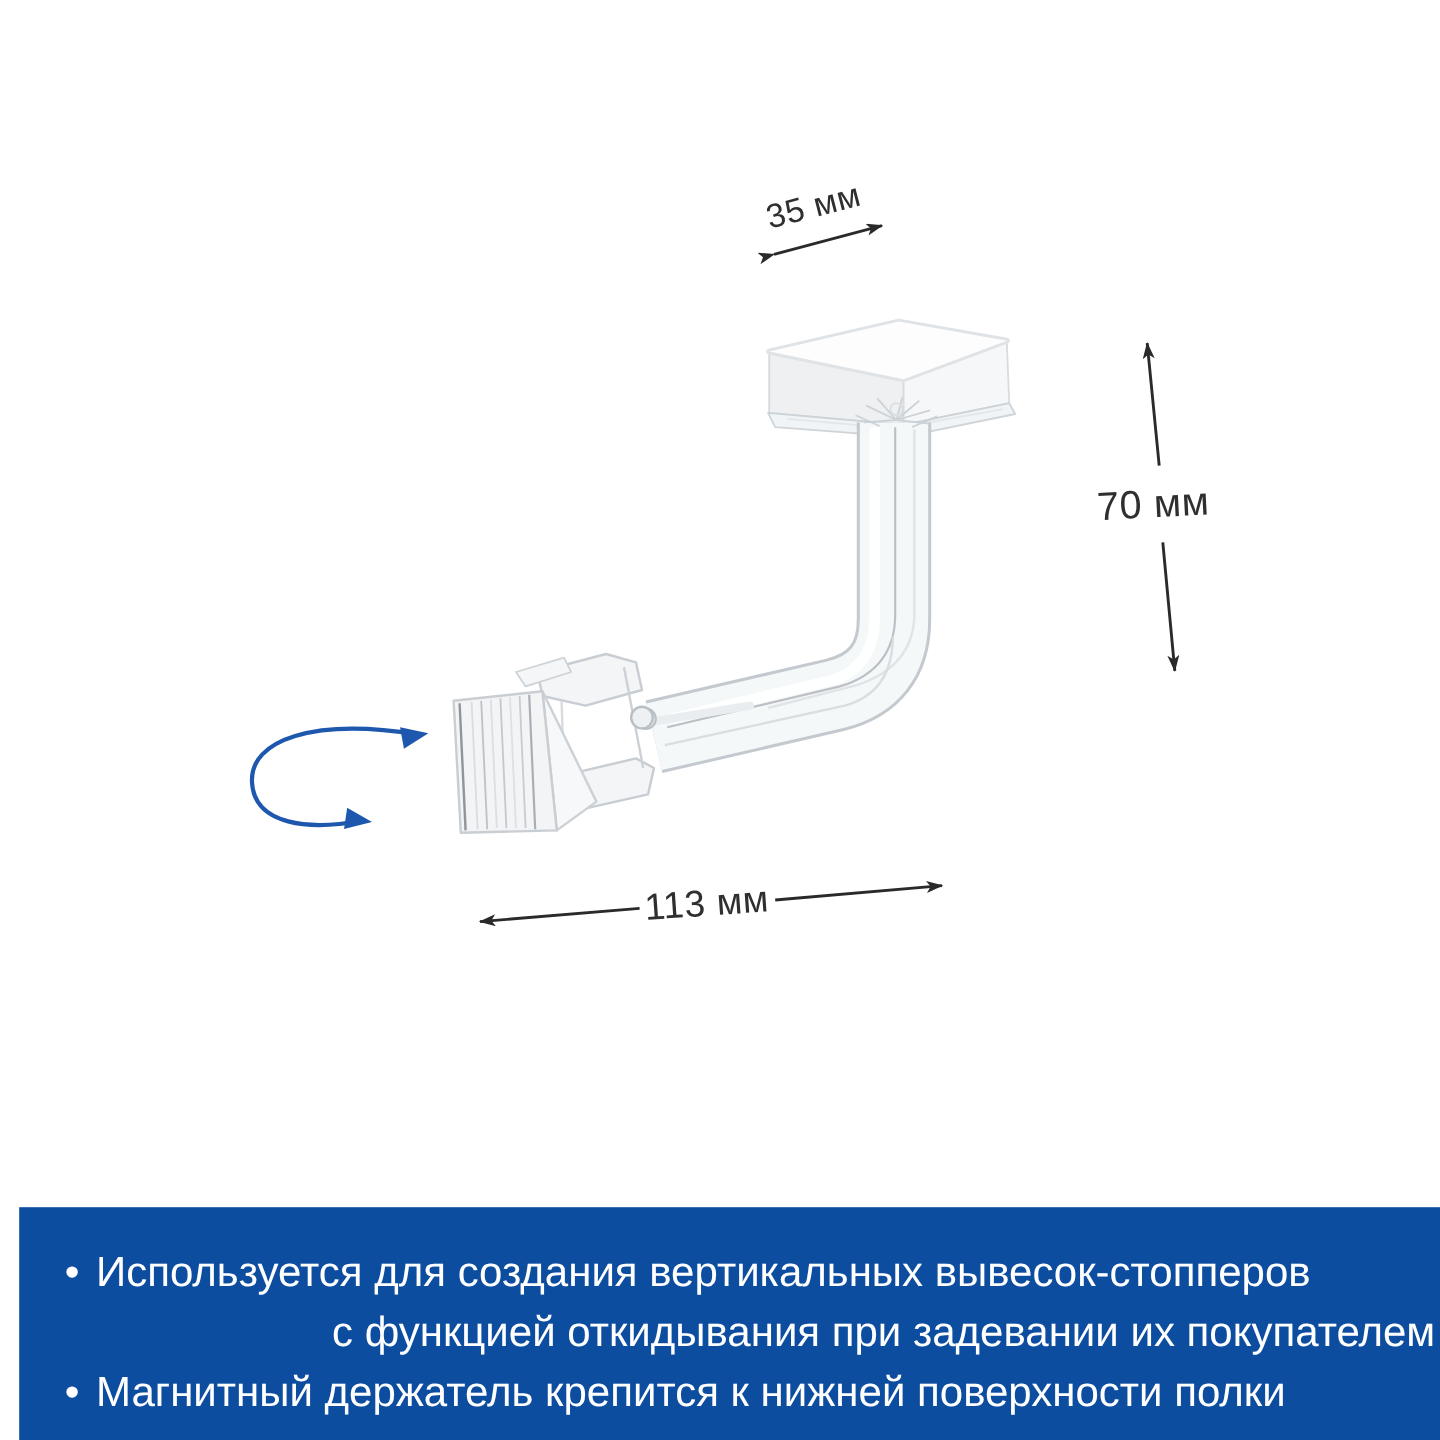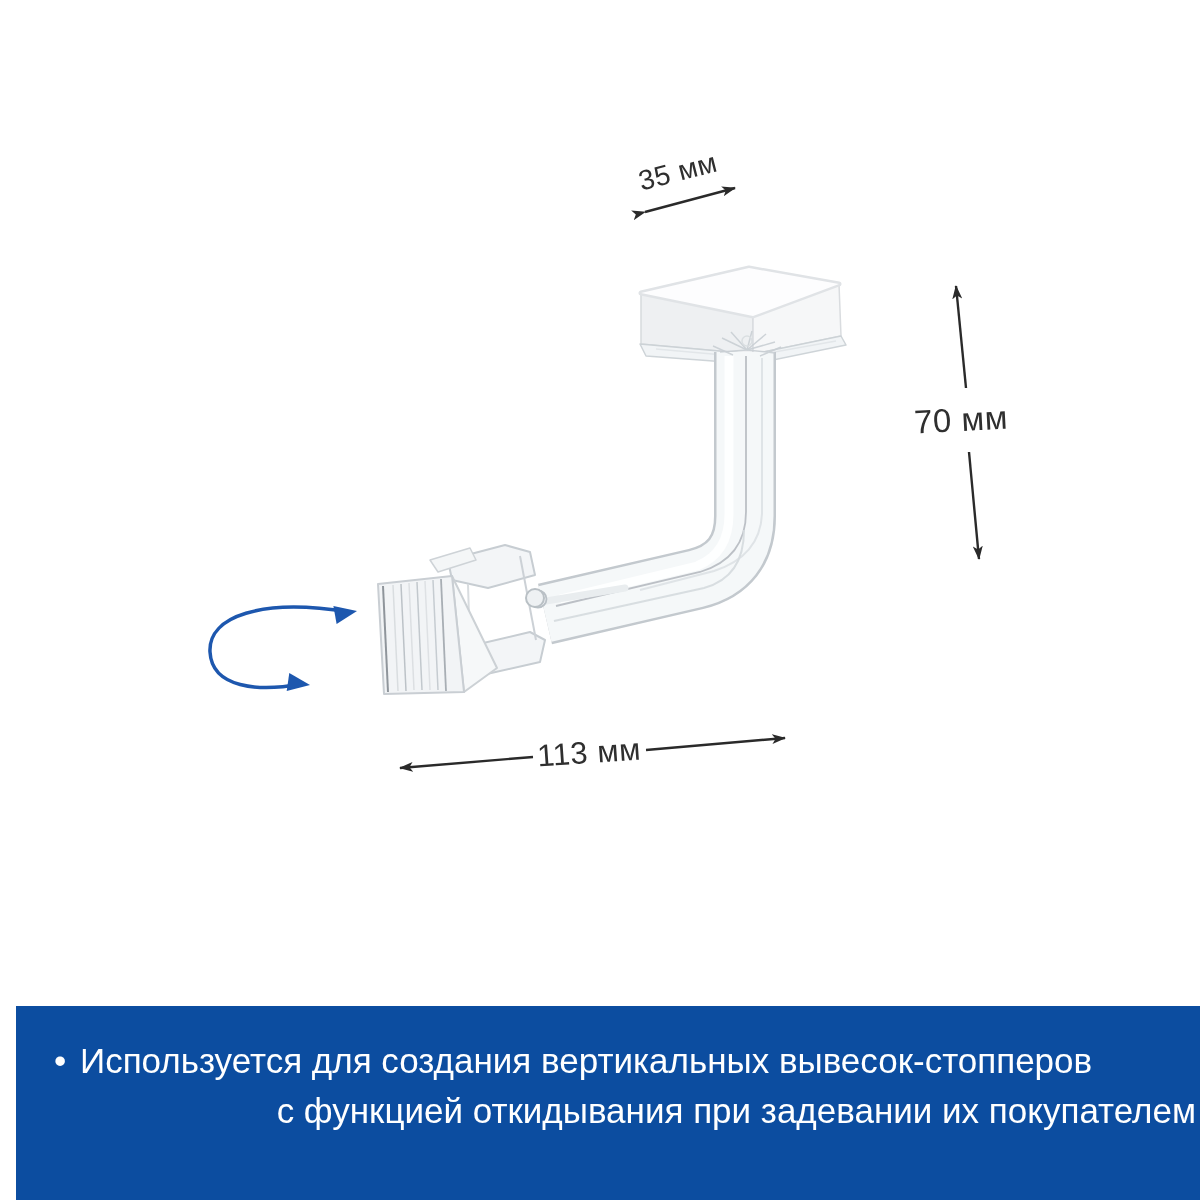--- a/index.html
+++ b/index.html
@@ -127,13 +127,16 @@
   <div class="dim-label dim-113">113 мм</div>
 </div>
 
 <div class="footer">
   <div class="footer-line">
     <span class="bullet">•</span><span>Используется для создания вертикальных вывесок-стопперов</span>
   </div>
   <div class="footer-line cont">
     <span>с функцией откидывания при задевании их покупателем</span>
   </div>
+  <div class="footer-line">
+    <span class="bullet">•</span><span>Магнитный держатель крепится к нижней поверхности полки</span>
+  </div>
 </div>
 
 </body></html>

